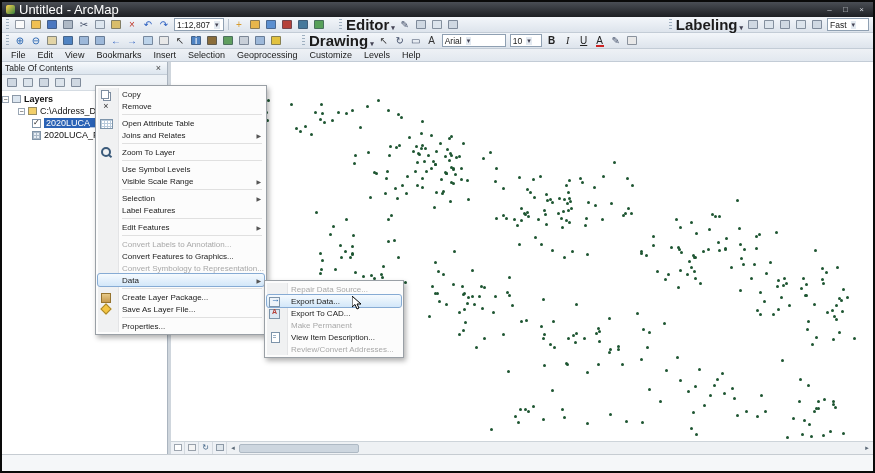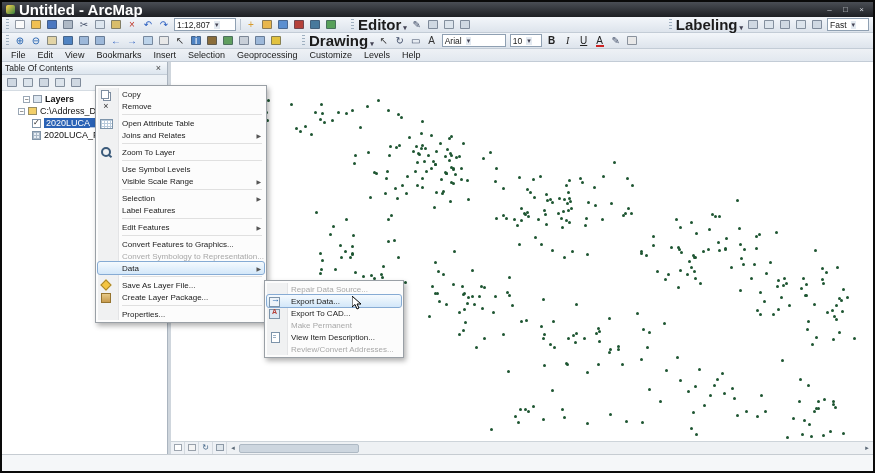--- a/index.html
+++ b/index.html
@@ -5,37 +5,37 @@
   * { margin:0; padding:0; box-sizing:border-box; }
   html,body { background:#888; }
   body { font-family:"Liberation Sans", sans-serif; }
   .screen { position:relative; width:875px; height:473px; background:#0a0a0a; margin:0 auto; }
   .inner { position:absolute; left:2px; top:2px; width:871px; height:469px; background:#dfe4ea; overflow:hidden; }
 
   
   .titlebar { position:absolute; left:0; top:0; right:0; height:15px;
     background:linear-gradient(#4a4e55,#1d1f23); display:flex; align-items:center; padding:0 4px; }
   .app-icon { width:9px; height:9px; border-radius:2px; background:linear-gradient(135deg,#ffd24d,#35823f); margin-right:4px; flex:none; }
-  .title-text { color:#fff; font-size:15px; white-space:nowrap; margin-right:auto;font-weight:bold; }
+  .title-text { color:#fff; font-size:13px; white-space:nowrap; margin-right:auto; }
   .win-ctl { color:#d7dbe0; font-size:8px; width:15px; height:11px; line-height:11px; text-align:center; margin-left:1px; }
 
   
   .toolbar { position:absolute; left:0; right:0; height:16px; display:flex; align-items:center; padding:0 2px;
     background:linear-gradient(#f3f6fa,#dde4ec); border-bottom:1px solid #c3ccd6; }
   .tb1 { top:15px; } .tb2 { top:31px; }
   .tb-group { display:flex; align-items:center; }
   .drag-handle { width:3px; height:11px; margin:0 3px 0 2px;
     background:repeating-linear-gradient(180deg,#9fb0c0 0 1px,transparent 1px 3px); }
   .tb-sep { width:1px; height:11px; background:#b9c3cf; margin:0 2px; }
   .icon16 { width:16px; height:14px; position:relative; display:inline-block; }
   .icon16 .tint { position:absolute; left:3px; top:2px; width:10px; height:9px; border:1px solid rgba(60,75,95,.55); border-radius:1px; }
   .icon16 .glyph { position:absolute; left:0; top:0; width:100%; height:14px; font-size:10px; line-height:14px; text-align:center; color:#333; }
   .combo { height:13px; background:#fff; border:1px solid #8fa0b2; display:flex; align-items:center; font-size:8.5px; color:#222; padding:0 2px; margin:0 2px; white-space:nowrap; }
   .combo::after { content:"▾"; font-size:7px; color:#445; margin-left:4px; background:#e4eaf1; padding:0 1px; }
-  .combo.w-scale { width:62px; } .combo.w-font { width:64px; } .combo.w-size { width:32px; } .combo.w-engine { width:42px; }
+  .combo.w-scale { width:50px; } .combo.w-font { width:64px; } .combo.w-size { width:32px; } .combo.w-engine { width:42px; }
   .tb-label { font-size:15px; color:#1c1c1c; margin:0 2px 0 1px; white-space:nowrap;font-weight:bold; }
   .tb-label::after { content:" ▾"; font-size:7px; color:#445; }
   [data-name="bold-button"] .glyph { font-weight:bold; }
   [data-name="italic-button"] .glyph { font-style:italic; font-family:"Liberation Serif",serif; }
   [data-name="underline-button"] .glyph { text-decoration:underline; }
   [data-name="font-color-button"] .glyph::after { content:""; position:absolute; left:4px; right:4px; bottom:1px; height:2px; background:#cc2222; }
 
   
   .menubar { position:absolute; left:0; right:0; top:47px; height:13px; display:flex; align-items:center;
     background:linear-gradient(#eef1f5,#e2e8ef); border-bottom:1px solid #c3ccd6; padding:0 3px; }
@@ -51,21 +51,21 @@
   .toc-title { font-size:8.5px; color:#222; margin-right:auto; }
   .toc-x { font-size:9px; color:#444; width:11px; text-align:center; }
   .toc-toolbar { height:16px; display:flex; align-items:center; padding:0 2px; background:#eef2f6; border-bottom:1px solid #d5dce3; }
   .toc-tree { position:absolute; left:0; right:0; top:29px; bottom:0; background:#fff; padding-top:2px; }
   .tree-row { display:flex; align-items:center; height:12px; font-size:9px; color:#111; white-space:nowrap; }
   .exp { width:7px; height:7px; border:1px solid #9aa7b5; background:#fff; margin-right:3px; flex:none;
     font-size:7px; line-height:5px; text-align:center; color:#333; }
   .exp::before { content:"−"; }
   .mini-ic { width:9px; height:8px; border:1px solid rgba(60,75,95,.5); margin-right:3px; flex:none; }
   .tlabel { overflow:hidden; }
-  .row-root { padding-left:21px; } .row-src { padding-left:16px; } .layer-row { padding-left:30px; }
+  .row-root { padding-left:0; } .row-src { padding-left:16px; } .layer-row { padding-left:30px; }
   .cb { width:9px; height:9px; border:1px solid #8094a8; background:#fff; margin-right:3px; flex:none; position:relative; }
   .layer-row.checked .cb::after { content:"✓"; position:absolute; left:0; top:-2px; font-size:8px; color:#222; }
   .layer-row.table_icon .cb { border-color:#8094a8;
     background:linear-gradient(90deg,#aab9c8 1px,transparent 1px) 0 0/3px 100%,
                linear-gradient(#aab9c8 1px,transparent 1px) 0 0/100% 3px,#e8eef4; }
   .layer-row.selected .tlabel { background:#2a62b5; color:#fff; padding:0 2px; }
 
   .splitter { position:absolute; left:166px; top:0; bottom:0; width:3px; background:#cfd6dd; }
 
   
@@ -955,44 +955,49 @@
           <span class="mlabel">Label Features</span>
           <span class="marrow" data-name="submenu-arrow-icon">▶</span>
         </div>
         <div class="msep" data-name="menu-separator"></div>
         <div class="mitem submenu" data-name="menu-item-edit-features">
           <span class="micon"></span>
           <span class="mlabel">Edit Features</span>
           <span class="marrow" data-name="submenu-arrow-icon">▶</span>
         </div>
         <div class="msep" data-name="menu-separator"></div>
+        <div class="mitem disabled" data-name="menu-item-convert-labels-to-annotation">
+          <span class="micon"></span>
+          <span class="mlabel">Convert Labels to Annotation...</span>
+          <span class="marrow" data-name="submenu-arrow-icon">▶</span>
+        </div>
         <div class="mitem" data-name="menu-item-convert-features-to-graphics">
           <span class="micon"></span>
           <span class="mlabel">Convert Features to Graphics...</span>
           <span class="marrow" data-name="submenu-arrow-icon">▶</span>
         </div>
         <div class="mitem disabled" data-name="menu-item-convert-symbology-to-representation">
           <span class="micon"></span>
           <span class="mlabel">Convert Symbology to Representation...</span>
           <span class="marrow" data-name="submenu-arrow-icon">▶</span>
         </div>
         <div class="mitem highlighted submenu" data-name="menu-item-data">
           <span class="micon"></span>
           <span class="mlabel">Data</span>
           <span class="marrow" data-name="submenu-arrow-icon">▶</span>
         </div>
         <div class="msep" data-name="menu-separator"></div>
+        <div class="mitem ic-package" data-name="menu-item-create-layer-package">
+          <span class="micon"></span>
+          <span class="mlabel">Create Layer Package...</span>
+          <span class="marrow" data-name="submenu-arrow-icon">▶</span>
+        </div>
         <div class="mitem ic-layerfile" data-name="menu-item-save-as-layer-file">
           <span class="micon"></span>
           <span class="mlabel">Save As Layer File...</span>
-          <span class="marrow" data-name="submenu-arrow-icon">▶</span>
-        </div>
-        <div class="mitem ic-package" data-name="menu-item-create-layer-package">
-          <span class="micon"></span>
-          <span class="mlabel">Create Layer Package...</span>
           <span class="marrow" data-name="submenu-arrow-icon">▶</span>
         </div>
         <div class="msep" data-name="menu-separator"></div>
         <div class="mitem" data-name="menu-item-properties">
           <span class="micon"></span>
           <span class="mlabel">Properties...</span>
           <span class="marrow" data-name="submenu-arrow-icon">▶</span>
         </div>
       </div>
 

